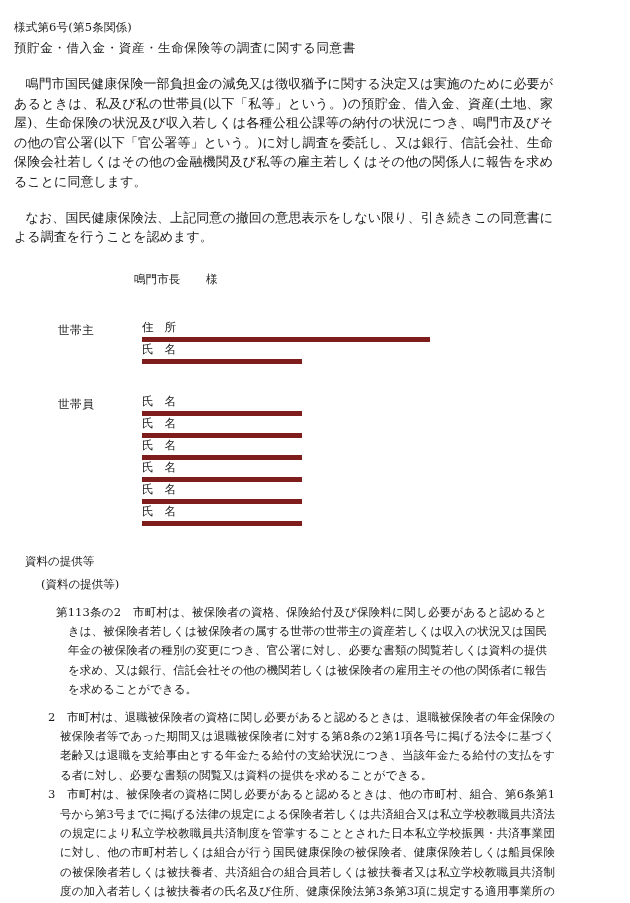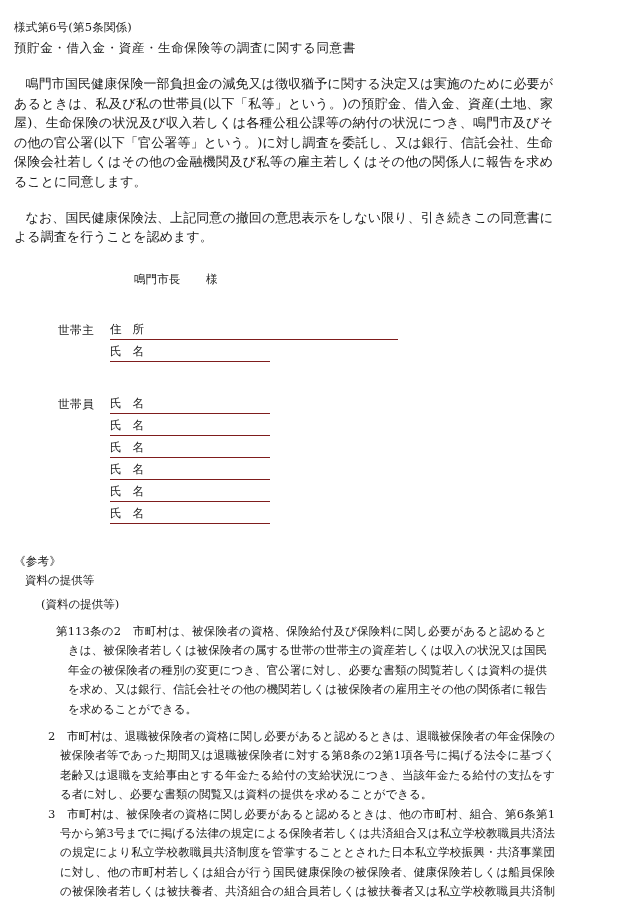--- a/index.html
+++ b/index.html
@@ -86,24 +86,25 @@
   .field-row.gap { height: 30px; }
   .fld-owner {
     width: 52px;
     flex: 0 0 52px;
     padding-left: 44px;
     box-sizing: content-box;
     letter-spacing: 0.5px;
     white-space: nowrap;
   }
   .fld-rule {
-    border-bottom: 1px solid #7f1d1d;
+    border-bottom: 5px solid #7f1d1d;
     padding-bottom: 2px;
     white-space: nowrap;
     box-sizing: border-box;
+    margin-left: 32px;
   }
   .fld-label {
     display: inline-block;
   }
   .fld-label .c1 { display: inline-block; }
   .fld-label .c2 { display: inline-block; padding-left: 11px; }
   .rule-address { width: 288px; }
   .rule-name    { width: 160px; }
 
   
@@ -241,21 +242,20 @@
       <span class="fld-rule rule-name">
         <span class="fld-label">
           <span class="c1">氏</span><span class="c2">名</span>
         </span>
       </span>
     </div>
 
   </div>
 
   <div class="reference">
-    <div class="ref-head">《参考》</div>
     <div class="ref-law">資料の提供等</div>
     <div class="ref-subhead">(資料の提供等)</div>
 
     <div class="ref-article">
       <span class="hang">
         <span class="num">第113条の2</span>　<span>市町村は、被保険者の資格、保険給付及び保険料に関し必要があると認めるときは、被保険者若しくは被保険者の属する世帯の世帯主の資産若しくは収入の状況又は国民年金の被保険者の種別の変更につき、官公署に対し、必要な書類の閲覧若しくは資料の提供を求め、又は銀行、信託会社その他の機関若しくは被保険者の雇用主その他の関係者に報告を求めることができる。</span>
       </span>
     </div>
 
     <div class="ref-item">

